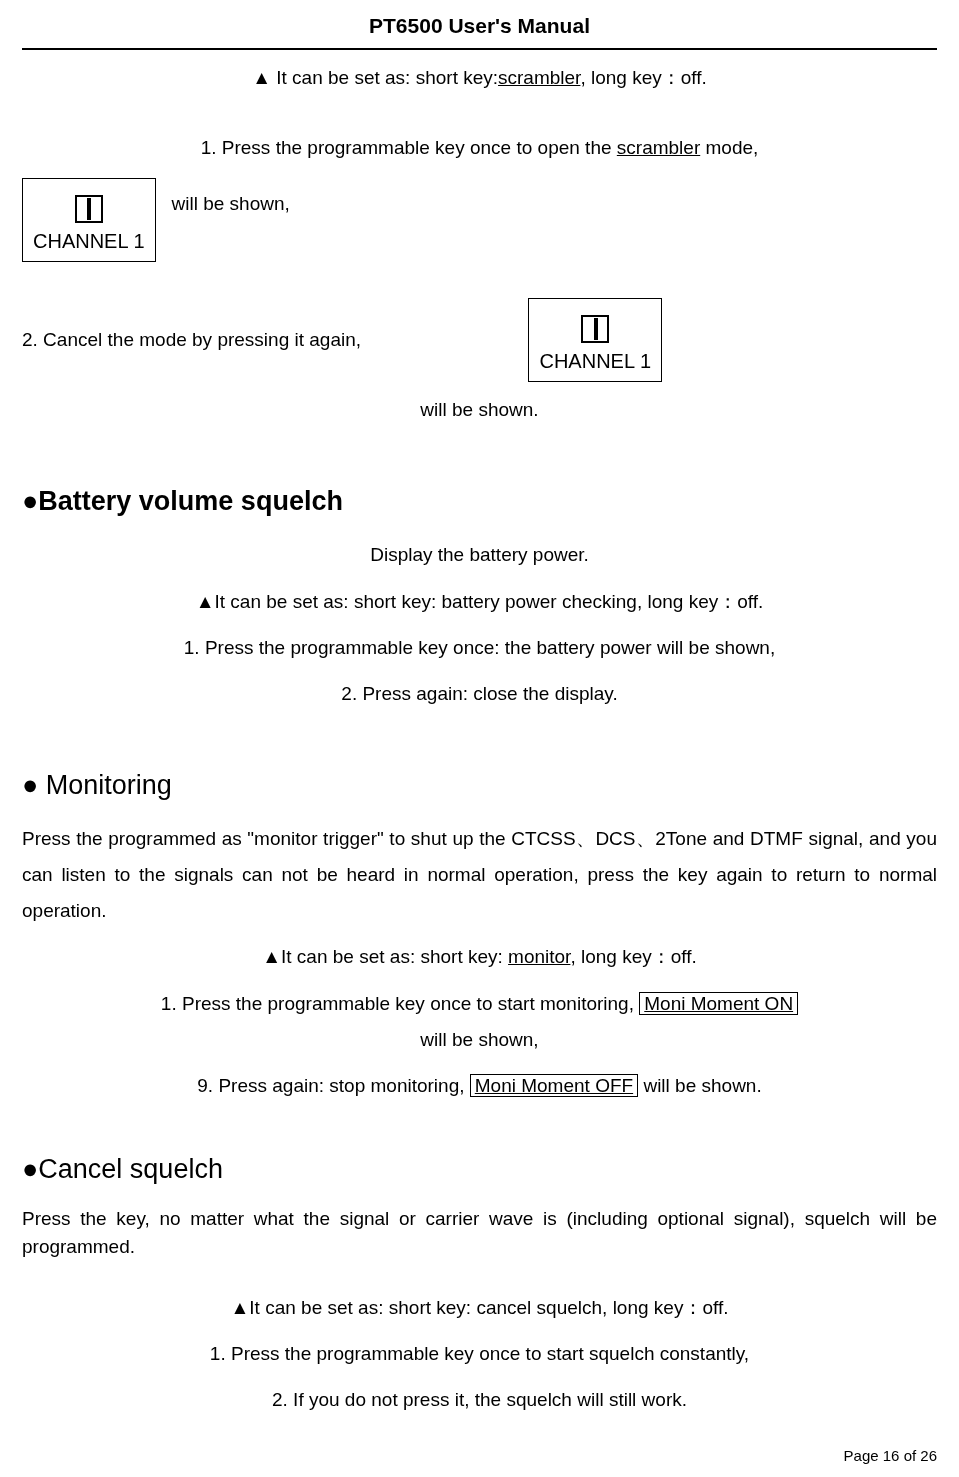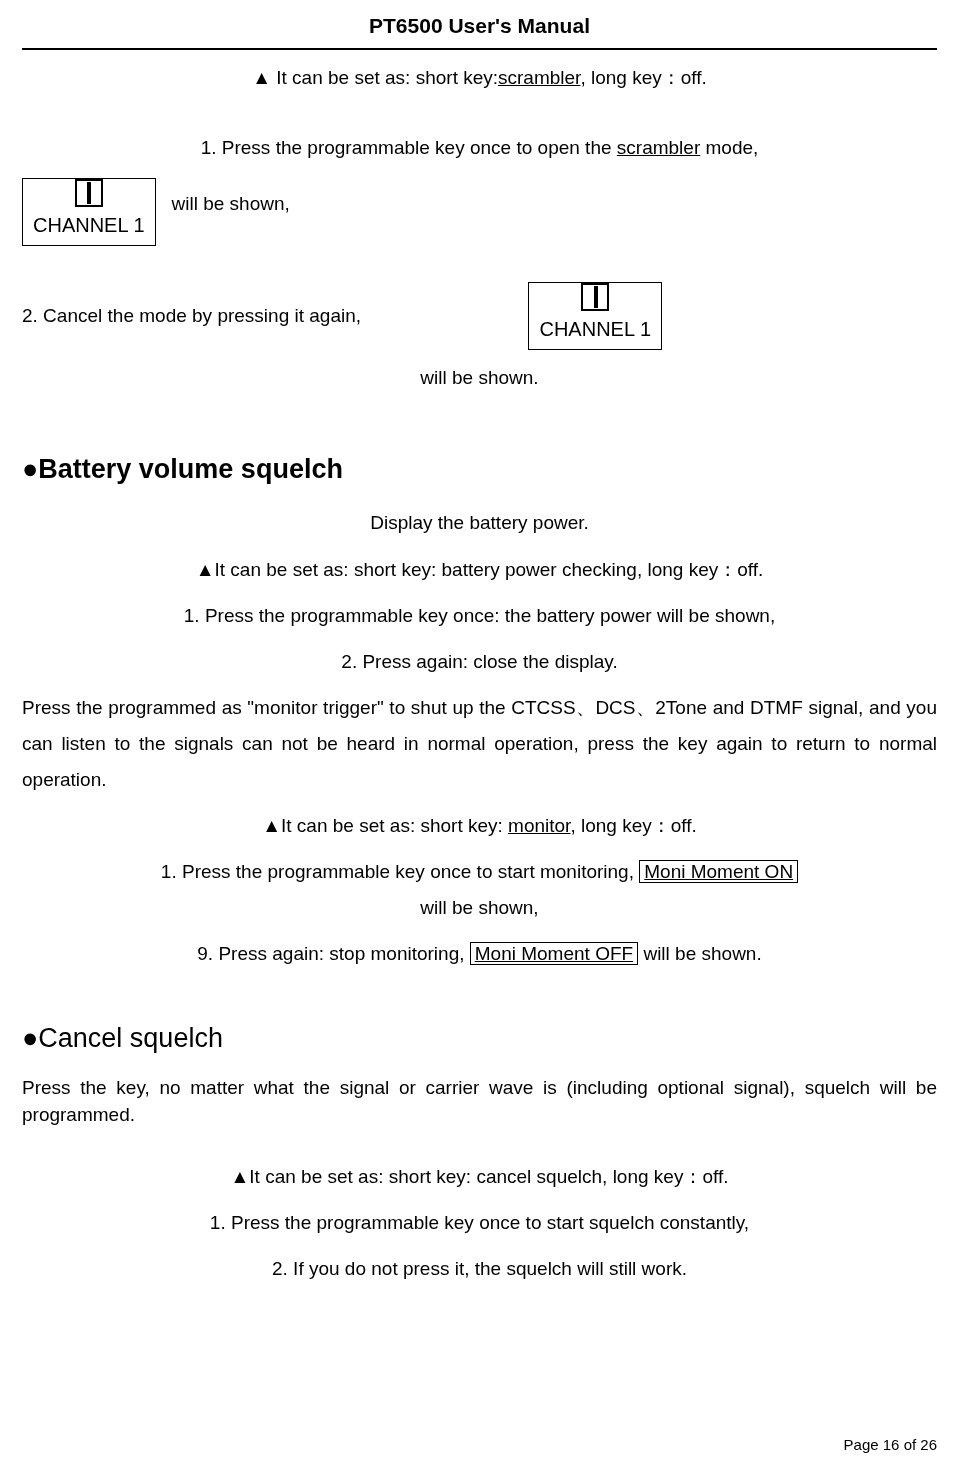--- a/index.html
+++ b/index.html
@@ -30,21 +30,21 @@
     margin-top:-8px;
   }
   .para{margin:10px 0;text-align:center;}
   .para .underline{text-decoration:underline;}
   .step-row{display:flex;align-items:flex-start;gap:16px;margin-top:12px;}
   .lcd-box{
     border:1.6px solid #000;
     display:inline-flex;
     flex-direction:column;
     align-items:center;
-    padding:0 10px 8px 10px;
+    padding:16px 10px 8px 10px;
     font-family:Arial,Helvetica,sans-serif;
   }
   .lcd-icon{
     width:28px;height:28px;
     border:2.5px solid #000;
     box-sizing:border-box;
     position:relative;
     display:inline-block;
   }
   .lcd-icon::before{
@@ -107,20 +107,21 @@
     </div>
   </div>
   <div class="para">will be shown.</div>
 
   <div class="section-heading bold">●Battery volume squelch</div>
   <div class="para">Display the battery power.</div>
   <div class="para">▲It can be set as: short key: battery power checking, long key：off.</div>
   <div class="para">1. Press the programmable key once: the battery power will be shown,</div>
   <div class="para">2. Press again: close the display.</div>
 
+  <div class="section-heading">● Monitoring</div>
   <div class="para justified">Press the programmed as "monitor trigger" to shut up the CTCSS、DCS、2Tone and DTMF signal, and you can listen to the signals can not be heard in normal operation, press the key again to return to normal operation.</div>
   <div class="para">
     <span>▲It can be set as: short key: </span><span class="underline">monitor</span><span>, long key：off.</span>
   </div>
   <div class="para" style="margin-bottom:0;">
     <span>1. Press the programmable key once to start monitoring, </span><span class="inline-box">Moni Moment   ON</span>
   </div>
   <div class="para" style="margin-top:0;">will be shown,</div>
   <div class="para">
     <span>9. Press again: stop monitoring, </span><span class="inline-box">Moni Moment   OFF</span><span> will be shown.</span>

